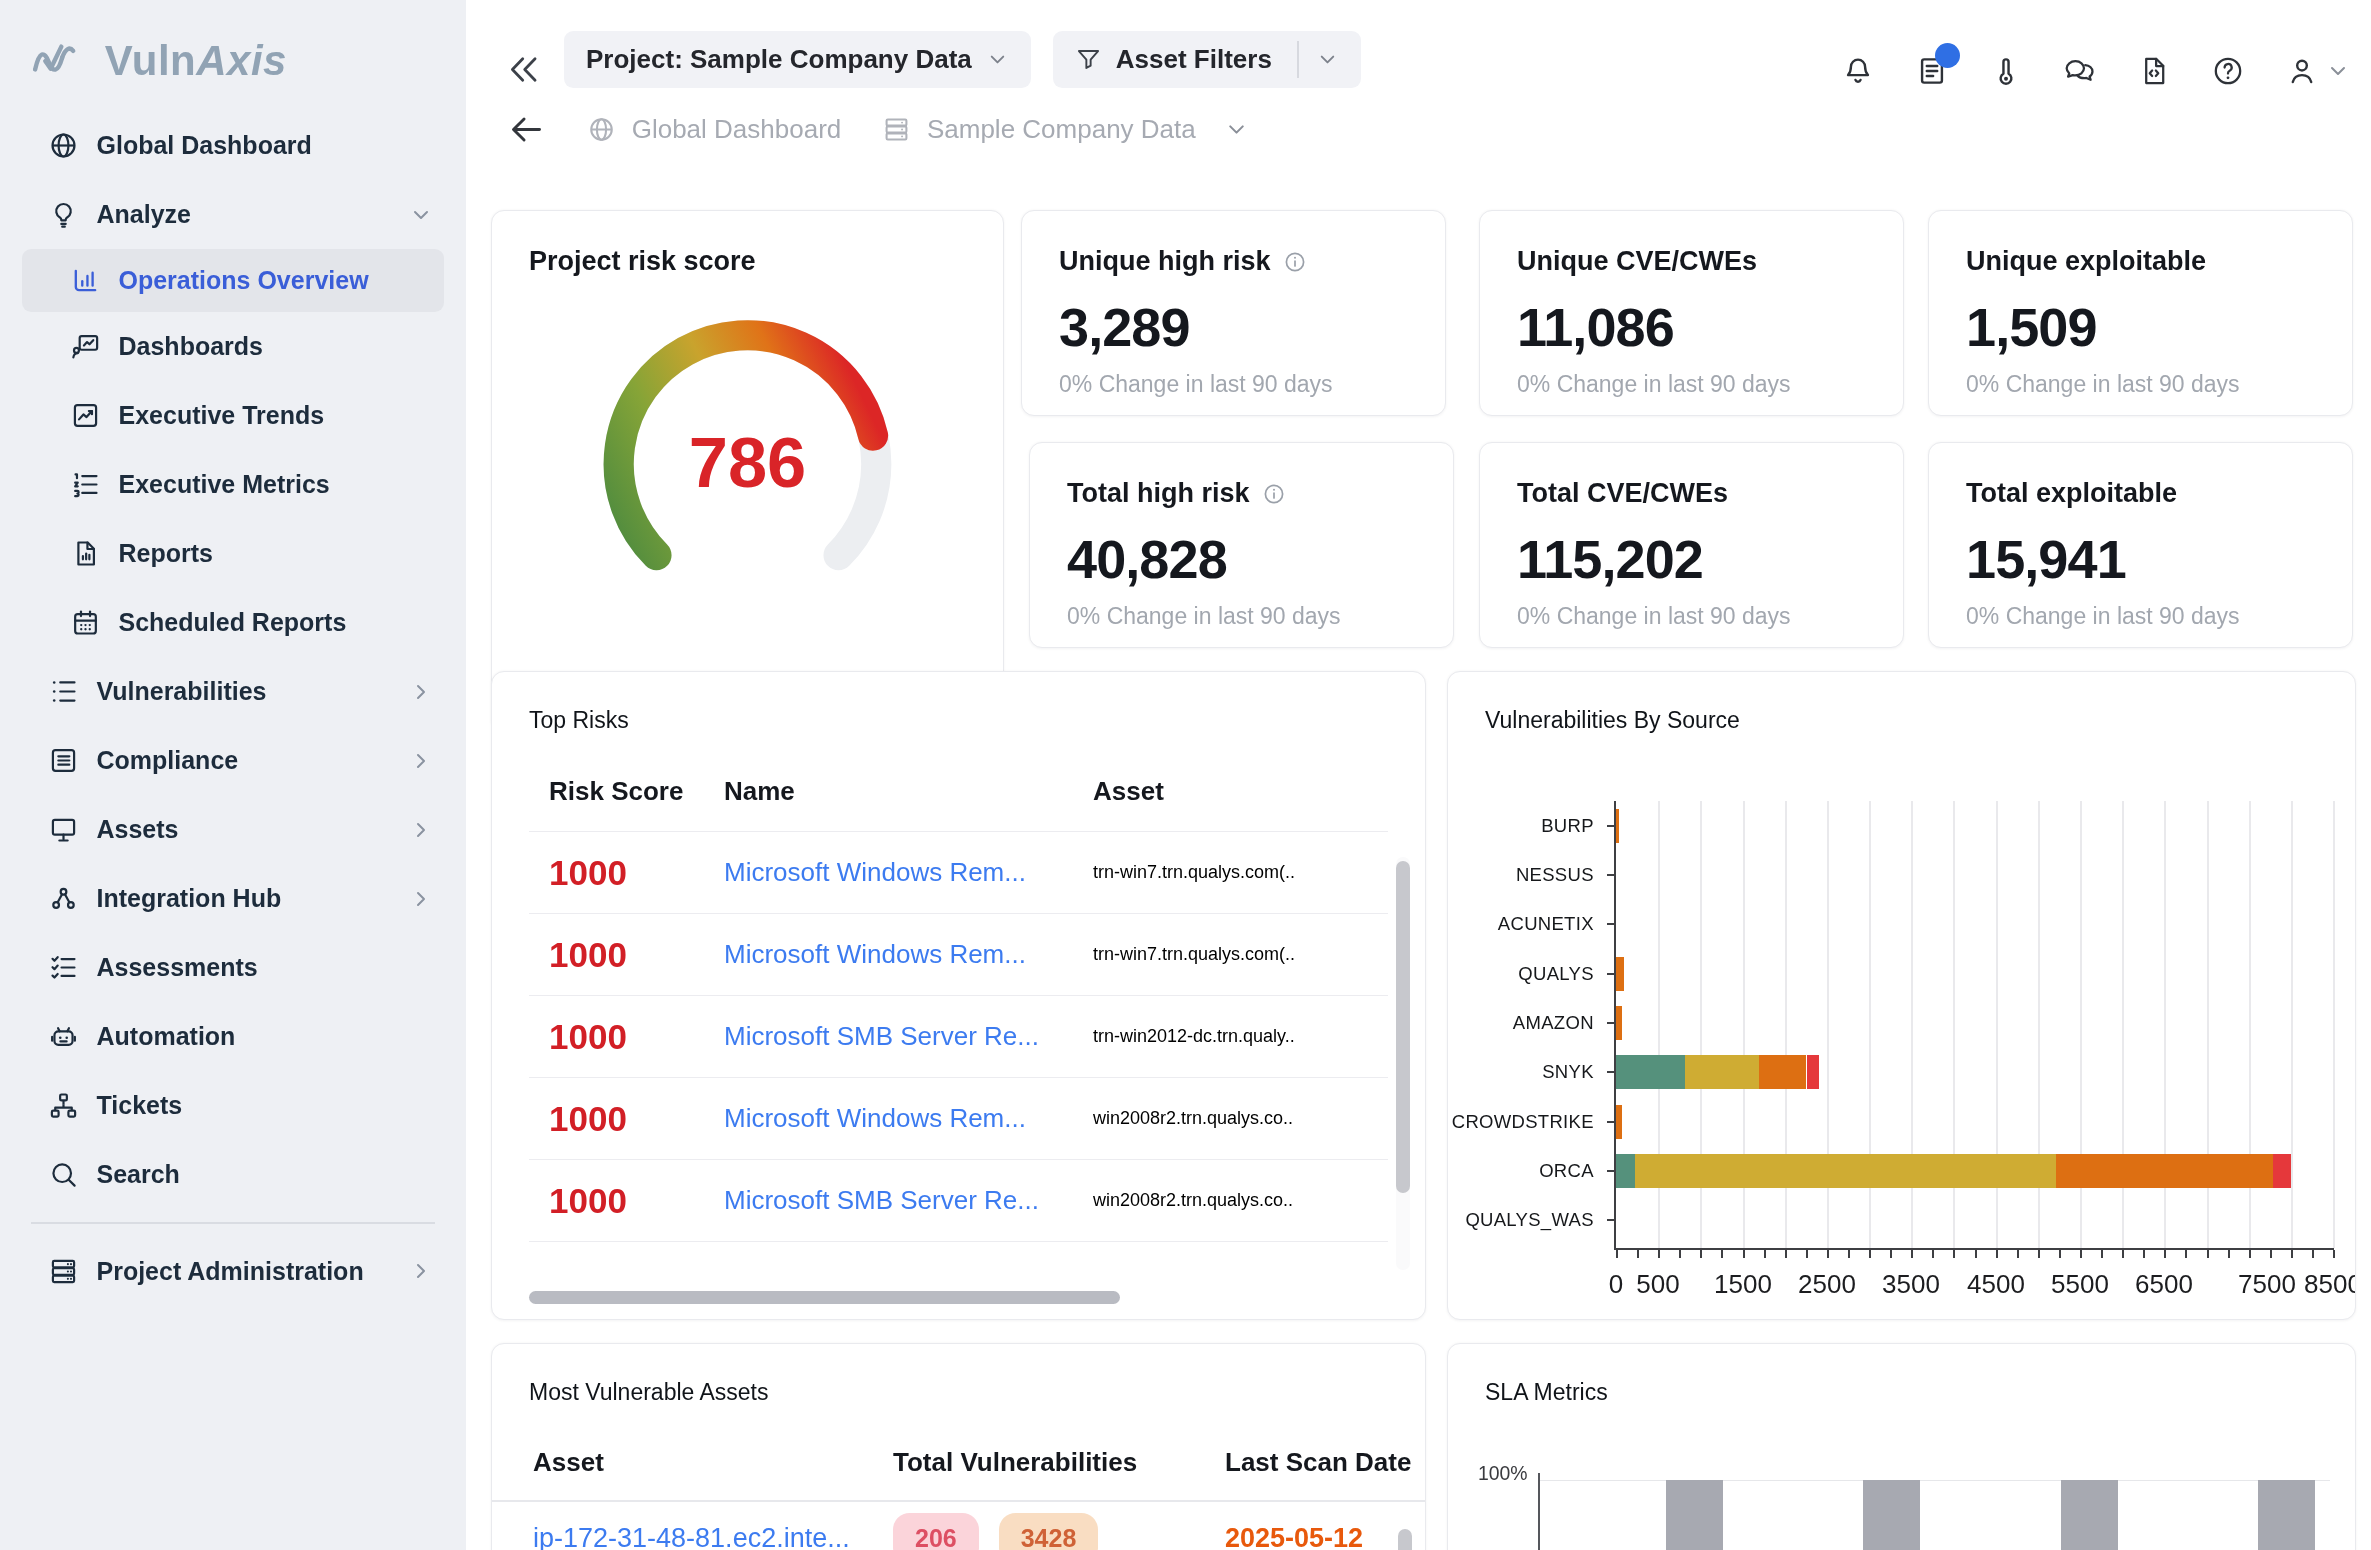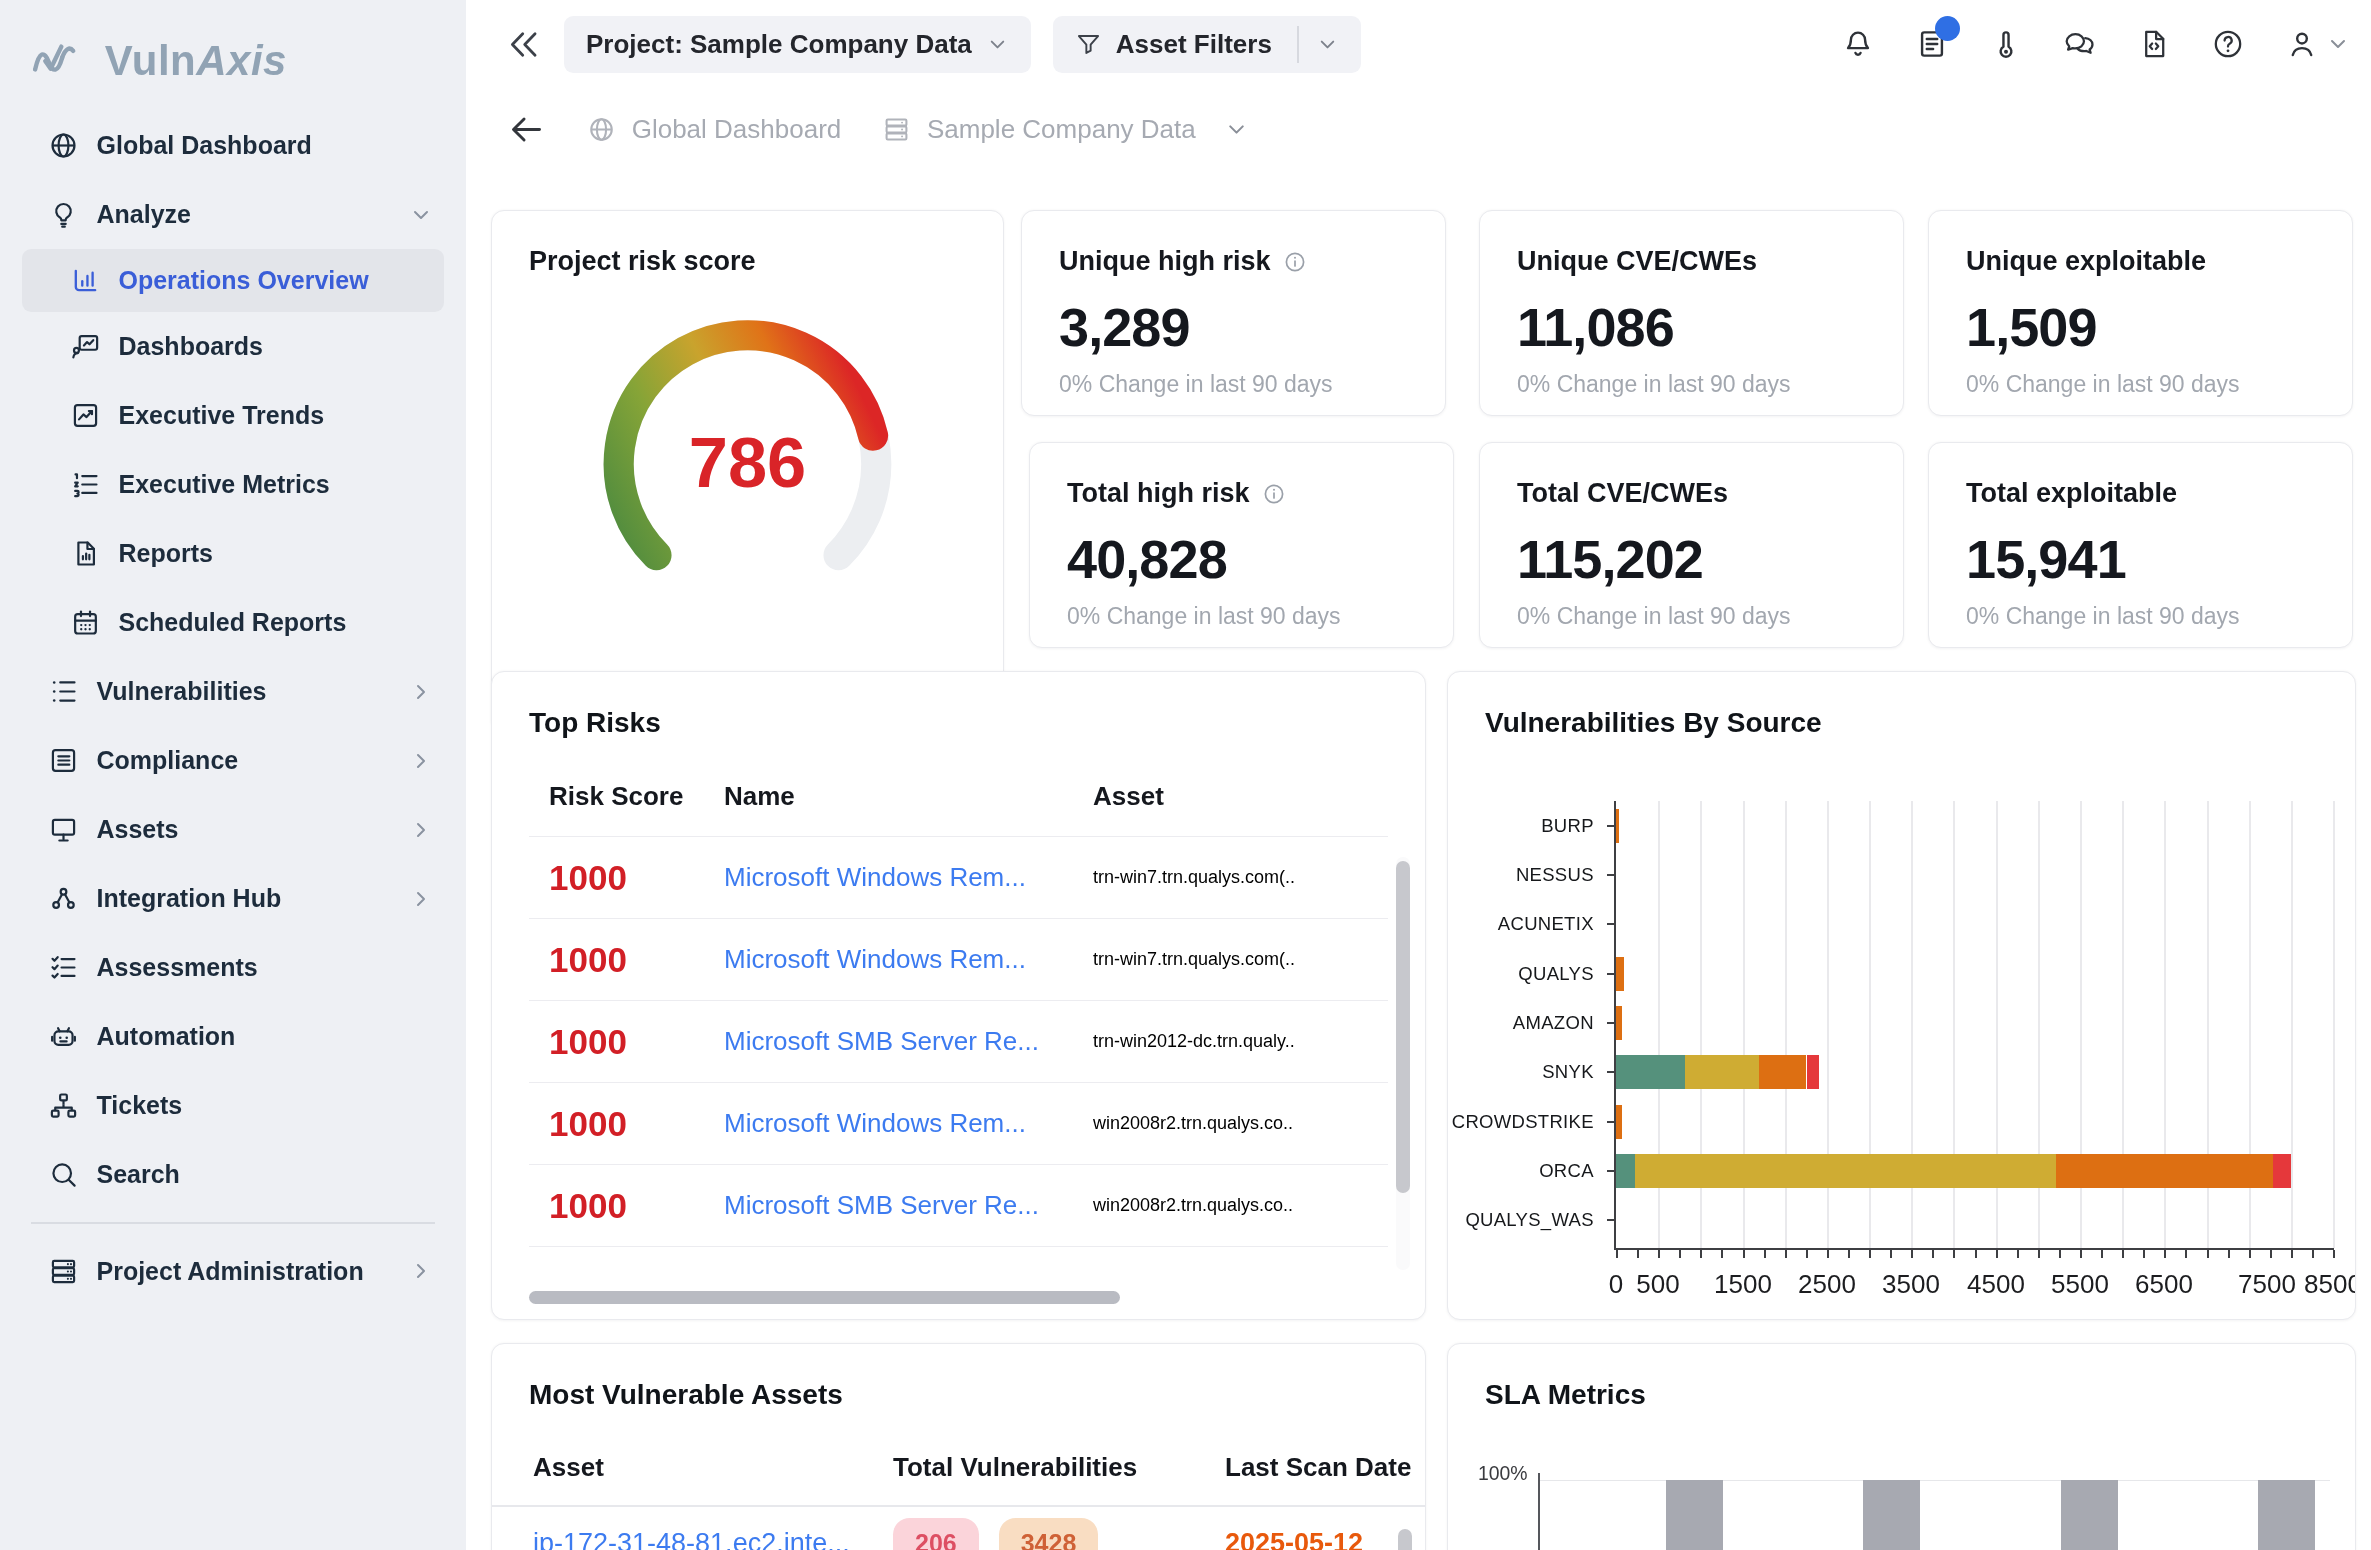--- a/index.html
+++ b/index.html
@@ -18,21 +18,21 @@
   .nav-item{position:relative;display:flex;align-items:center;gap:17.5px;height:69px;
             padding-left:48px;font-size:25px;font-weight:600;color:#1d2c3c;cursor:pointer}
   .nav-item .nicon{width:31px;height:31px;flex:none}
   .nav-item.child{padding-left:70px}
   .nav-item.active{background:#e3e5ea;border-radius:9.2px;margin:0 22px;padding-left:48px;height:63px;color:#3a5ed8}
   .nav-chev{position:absolute;right:33px;width:24px;height:24px;color:#8a93a0}
   .nav-divider{height:1.8px;background:#d9dce2;margin:13px 31px 0 31px}
   .nav-item.footer{margin-top:13px}
 
   
-  .topbar{position:absolute;left:466px;top:0;right:0;height:88px;display:flex;align-items:center;background:#fff}
+  .topbar{position:absolute;left:466px;top:0;right:0;height:88px;display:flex;align-items:flex-end;background:#fff}
   .collapse-btn{width:37px;height:37px;margin-left:39px;color:#3c4149;cursor:pointer}
   .chip{display:flex;align-items:center;gap:14px;background:#f1f2f6;border-radius:9.2px;height:57px;
         padding:0 22px;font-size:26px;font-weight:600;color:#24262c;margin-left:22px;cursor:pointer;white-space:nowrap}
   .chip .cicon{width:27px;height:27px;color:#3c4149}
   .chip .chev{width:23px;height:23px;color:#7d828c}
   .chip .vdiv{width:1.8px;height:37px;background:#d7d9df;margin:0 3.7px 0 11px}
   .tb-icons{margin-left:auto;display:flex;align-items:center;gap:40px;margin-right:22px}
   .tb-icon{position:relative;width:34px;height:34px;color:#2e3238;cursor:pointer}
   .badge-dot{position:absolute;top:-11px;right:-11px;width:25px;height:25px;border-radius:50%;background:#2f6fe4}
   .user-wrap{display:flex;align-items:center;gap:7.4px;cursor:pointer}
@@ -42,21 +42,21 @@
   .breadcrumb{position:absolute;left:466px;top:88px;right:0;height:83px;display:flex;align-items:center;
               color:#a6aab2;font-size:26px;background:#fff}
   .bc-back{width:39px;height:39px;margin-left:41px;color:#33363c;cursor:pointer}
   .bc-item{display:flex;align-items:center;gap:15.7px;margin-left:41px;cursor:pointer}
   .bc-icon{width:29px;height:29px;color:#b0b3ba}
   .bc-chev{width:25px;height:25px;margin-left:28px;color:#8a8f98;cursor:pointer}
 
   
   .card{position:absolute;background:#fff;border:1.8px solid #e9eaee;border-radius:13px;
         box-shadow:0 0.9px 2.8px rgba(16,24,40,.05);box-sizing:border-box}
-  .card-title{font-size:28px;font-weight:bold;color:#101419;margin:35px 0 0 37px}
+  .card-title{font-size:23px;font-weight:normal;color:#101419;margin:35px 0 0 37px}
 
   
   #card-gauge{left:491px;top:210px;width:513px;height:521px}
   .kpi{width:425px;height:206px}
   .kpi-c0{left:1021px;top:210px}.kpi-c1{left:1479px;top:210px}.kpi-c2{left:1928px;top:210px}
   .kpi-c3{left:1029px;top:442px}.kpi-c4{left:1479px;top:442px}.kpi-c5{left:1928px;top:442px}
   .kpi-title{display:flex;align-items:center;gap:12px;font-size:27px;font-weight:bold;color:#15181e;margin:35px 0 0 37px}
   .info-icon{width:24px;height:24px;color:#9aa0a9;cursor:pointer}
   .kpi-value{font-size:54px;font-weight:bold;color:#15181e;margin:18.5px 0 0 37px;letter-spacing:-0.9px}
   .kpi-sub{font-size:23px;color:#a2a7af;margin:13px 0 0 37px}

